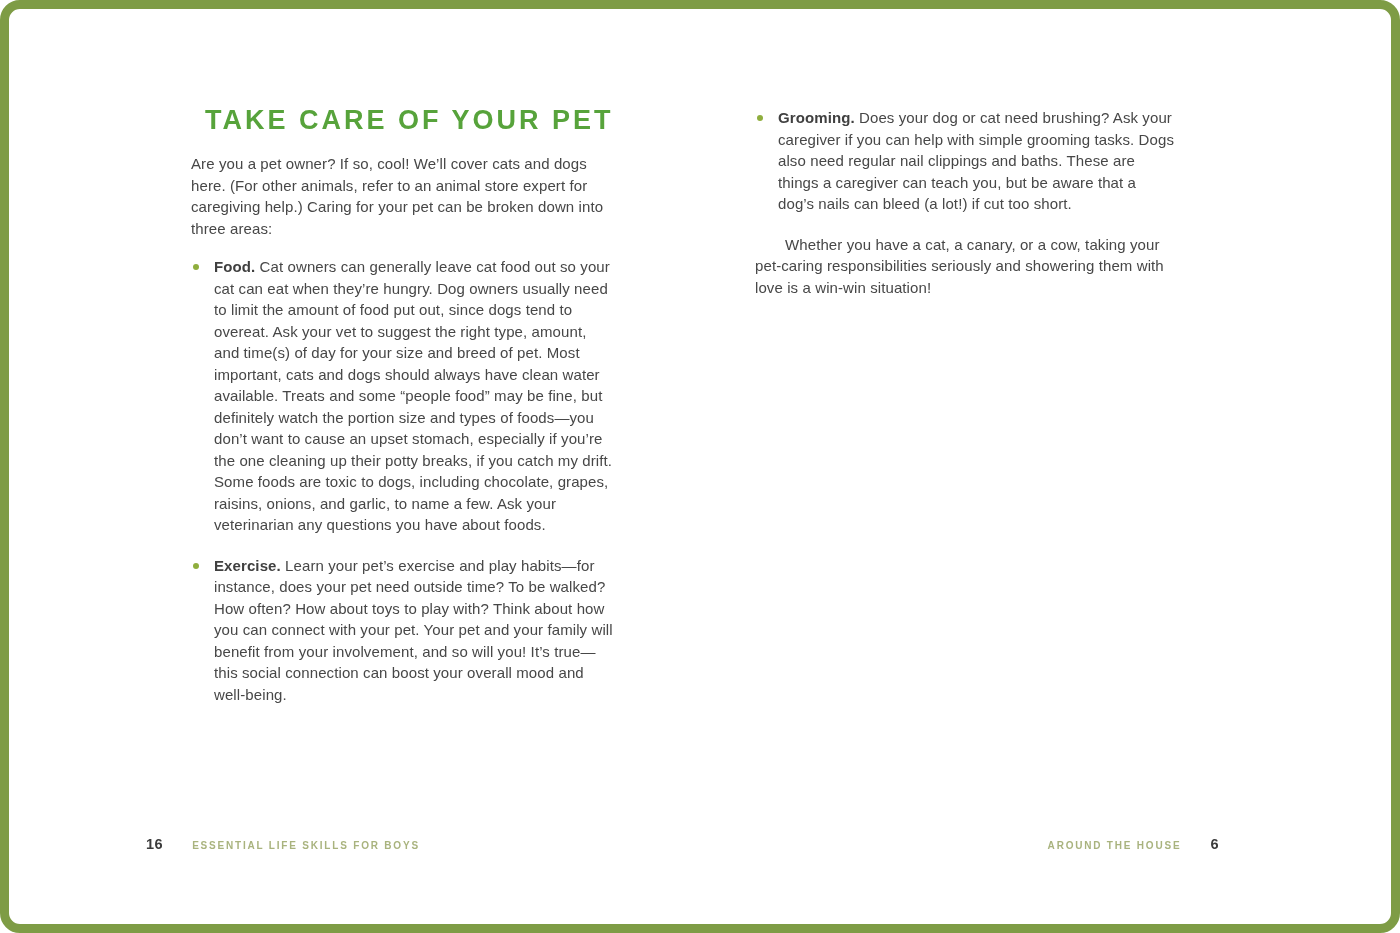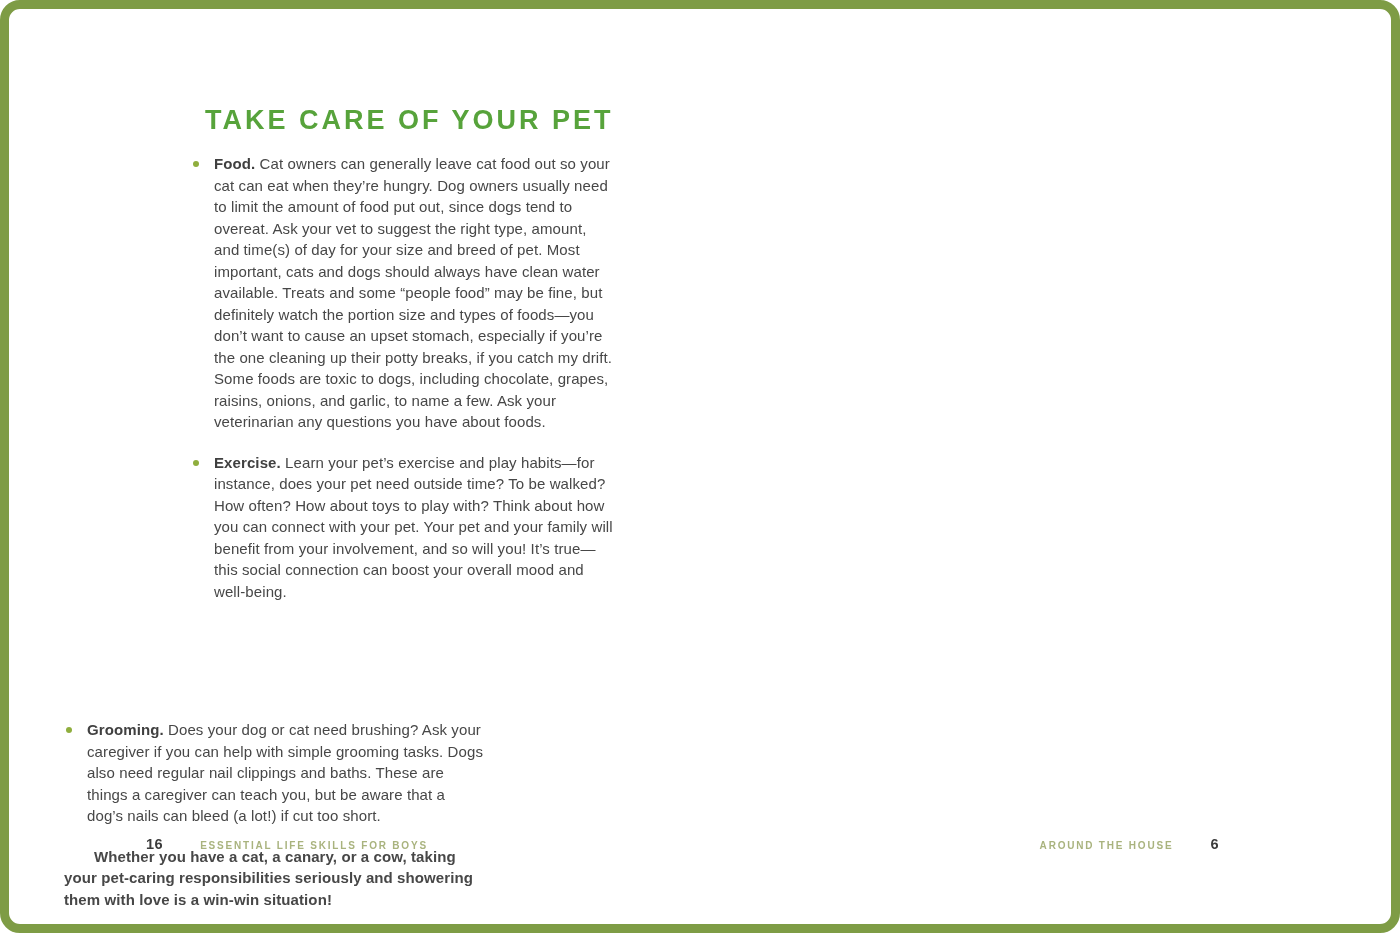--- a/index.html
+++ b/index.html
@@ -13,21 +13,20 @@
     height: 933px;
     background: #ffffff;
     border: 9px solid #7e9c45;
     border-radius: 20px;
     overflow: hidden;
   }
   .spread {
     display: flex;
     width: 100%;
     height: 100%;
-    flex-direction: column;
   }
   .page {
     color: #474747;
     font-size: 15px;
     line-height: 21.5px;
     letter-spacing: 0.1px;
   }
   .page.left {
     width: 50%;
     padding: 96px 85px 0 182px;
@@ -65,36 +64,35 @@
     border-radius: 50%;
     background: #8fae3d;
   }
   .lead {
     font-weight: 700;
     color: #404040;
   }
   p.closing {
     margin-top: 0;
     text-indent: 30px;
-    font-weight: bold;
   }
   footer.folio {
     position: absolute;
     left: 0;
     right: 0;
     bottom: 72px;
     display: flex;
     justify-content: space-between;
     align-items: baseline;
     padding: 0 172px 0 137px;
   }
   .folio-group {
     display: flex;
     align-items: baseline;
-    gap: 37px;
+    gap: 29px;
   }
   .folio-label {
     color: #a9b37e;
     font-size: 10px;
     font-weight: 700;
     letter-spacing: 1.8px;
     text-transform: uppercase;
   }
   .folio-num {
     color: #3c3c3c;
@@ -104,20 +102,21 @@
   }
 </style>
 </head>
 <body>
 
 <div class="book">
   <div class="spread">
 
     <section class="page left">
       <h1 class="title">TAKE CARE OF YOUR PET</h1>
+      <p class="intro">Are you a pet owner? If so, cool! We’ll cover cats and dogs here. (For other animals, refer to an animal store expert for caregiving help.) Caring for your pet can be broken down into three areas:</p>
       <ul class="bullets">
         <li>
           <span class="bullet-mark"></span>
           <p><span class="lead">Food.</span> <span>Cat owners can generally leave cat food out so your cat can eat when they’re hungry. Dog owners usually need to limit the amount of food put out, since dogs tend to overeat. Ask your vet to suggest the right type, amount, and time(s) of day for your size and breed of pet. Most important, cats and dogs should always have clean water available. Treats and some “people food” may be fine, but definitely watch the portion size and types of foods—you don’t want to cause an upset stomach, especially if you’re the one cleaning up their potty breaks, if you catch my drift. Some foods are toxic to dogs, including chocolate, grapes, raisins, onions, and garlic, to name a few. Ask your veterinarian any questions you have about foods.</span></p>
         </li>
         <li>
           <span class="bullet-mark"></span>
           <p><span class="lead">Exercise.</span> <span>Learn your pet’s exercise and play habits—for instance, does your pet need outside time? To be walked? How often? How about toys to play with? Think about how you can connect with your pet. Your pet and your family will benefit from your involvement, and so will you! It’s true—this social connection can boost your overall mood and well-being.</span></p>
         </li>
       </ul>

